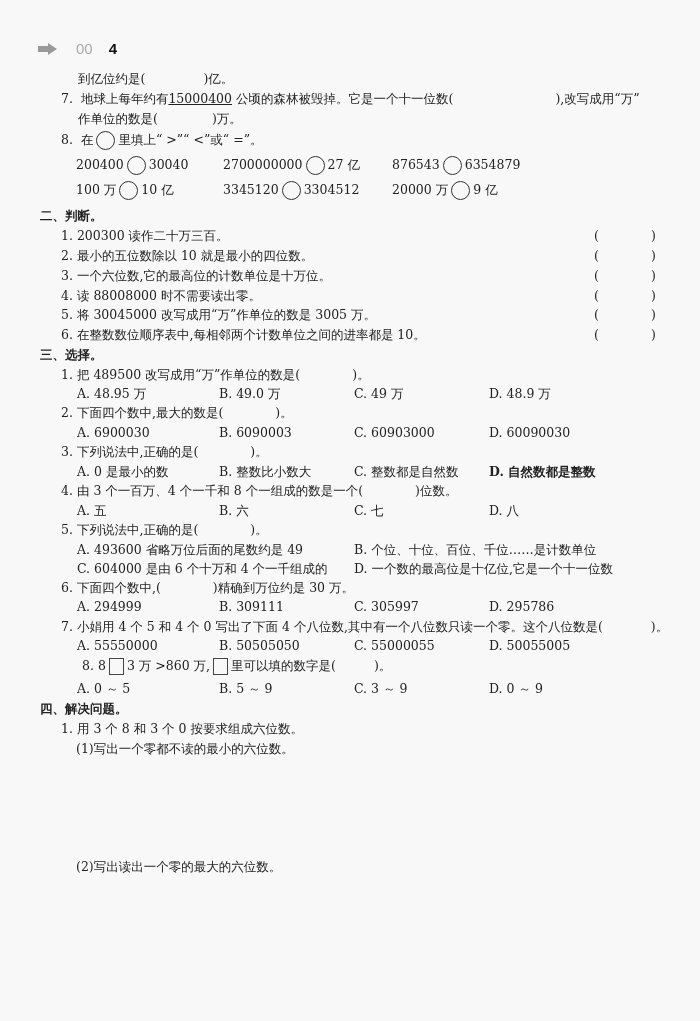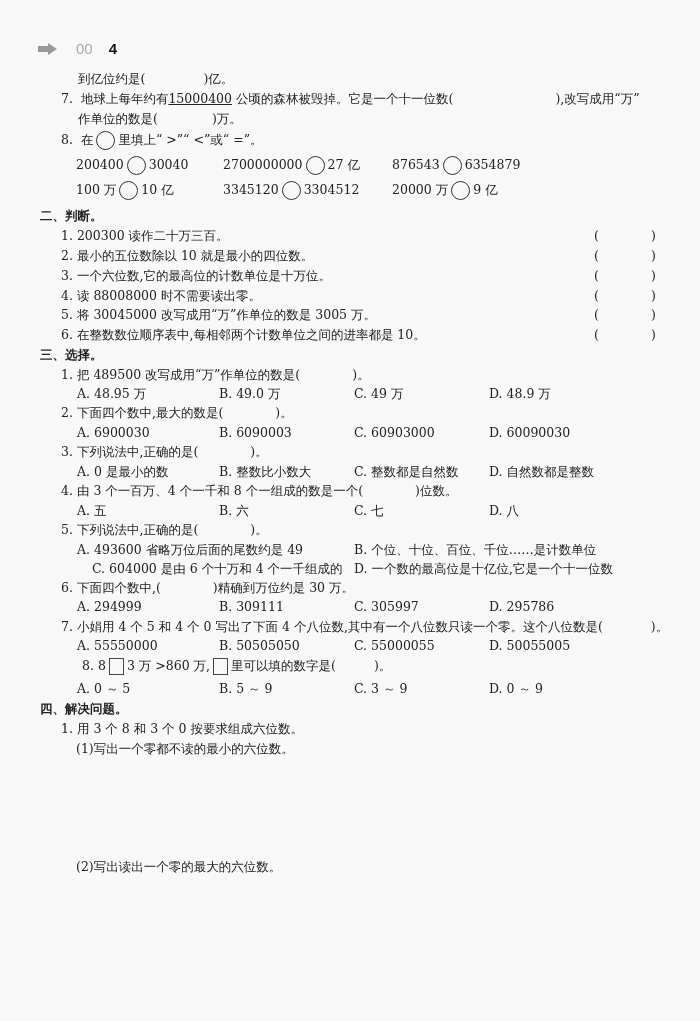--- a/index.html
+++ b/index.html
@@ -84,32 +84,32 @@
 <div class="line" style="left:61px; top:404px;"><span>2.</span>&nbsp;<span>下面四个数中,最大的数是(</span><span class="blank" style="width:52px"></span><span>)。</span></div>
 <div class="opt" style="left:77px; top:424px;">A. 6900030</div>
 <div class="opt" style="left:219px; top:424px;">B. 6090003</div>
 <div class="opt" style="left:354px; top:424px;">C. 60903000</div>
 <div class="opt" style="left:489px; top:424px;">D. 60090030</div>
 
 <div class="line" style="left:61px; top:443px;"><span>3.</span>&nbsp;<span>下列说法中,正确的是(</span><span class="blank" style="width:52px"></span><span>)。</span></div>
 <div class="opt" style="left:77px; top:463px;">A. 0 是最小的数</div>
 <div class="opt" style="left:219px; top:463px;">B. 整数比小数大</div>
 <div class="opt" style="left:354px; top:463px;">C. 整数都是自然数</div>
-<div class="opt" style="left:489px; top:463px;">D. 自然数都是整数</div>
+<div class="opt" style="left:489px; top:463px;font-weight:bold;">D. 自然数都是整数</div>
 
 <div class="line" style="left:61px; top:482px;"><span>4.</span>&nbsp;<span>由 3 个一百万、4 个一千和 8 个一组成的数是一个(</span><span class="blank" style="width:52px"></span><span>)位数。</span></div>
 <div class="opt" style="left:77px; top:502px;">A. 五</div>
 <div class="opt" style="left:219px; top:502px;">B. 六</div>
 <div class="opt" style="left:354px; top:502px;">C. 七</div>
 <div class="opt" style="left:489px; top:502px;">D. 八</div>
 
 <div class="line" style="left:61px; top:521px;"><span>5.</span>&nbsp;<span>下列说法中,正确的是(</span><span class="blank" style="width:52px"></span><span>)。</span></div>
 <div class="opt" style="left:77px; top:541px;">A. 493600 省略万位后面的尾数约是 49</div>
 <div class="opt" style="left:354px; top:541px;">B. 个位、十位、百位、千位……是计数单位</div>
-<div class="opt" style="left:92px; top:560px;text-align:center;">C. 604000 是由 6 个十万和 4 个一千组成的</div>
+<div class="opt" style="left:77px; top:560px;text-align:center;">C. 604000 是由 6 个十万和 4 个一千组成的</div>
 <div class="opt" style="left:354px; top:560px;">D. 一个数的最高位是十亿位,它是一个十一位数</div>
 
 <div class="line" style="left:61px; top:579px;"><span>6.</span>&nbsp;<span>下面四个数中,(</span><span class="blank" style="width:52px"></span><span>)精确到万位约是 30 万。</span></div>
 <div class="opt" style="left:77px; top:598px;">A. 294999</div>
 <div class="opt" style="left:219px; top:598px;">B. 309111</div>
 <div class="opt" style="left:354px; top:598px;">C. 305997</div>
 <div class="opt" style="left:489px; top:598px;">D. 295786</div>
 
 <div class="line" style="left:61px; top:618px;"><span>7.</span>&nbsp;<span>小娟用 4 个 5 和 4 个 0 写出了下面 4 个八位数,其中有一个八位数只读一个零。这个八位数是(</span><span class="blank" style="width:48px"></span><span>)。</span></div>
 <div class="opt" style="left:77px; top:637px;">A. 55550000</div>

